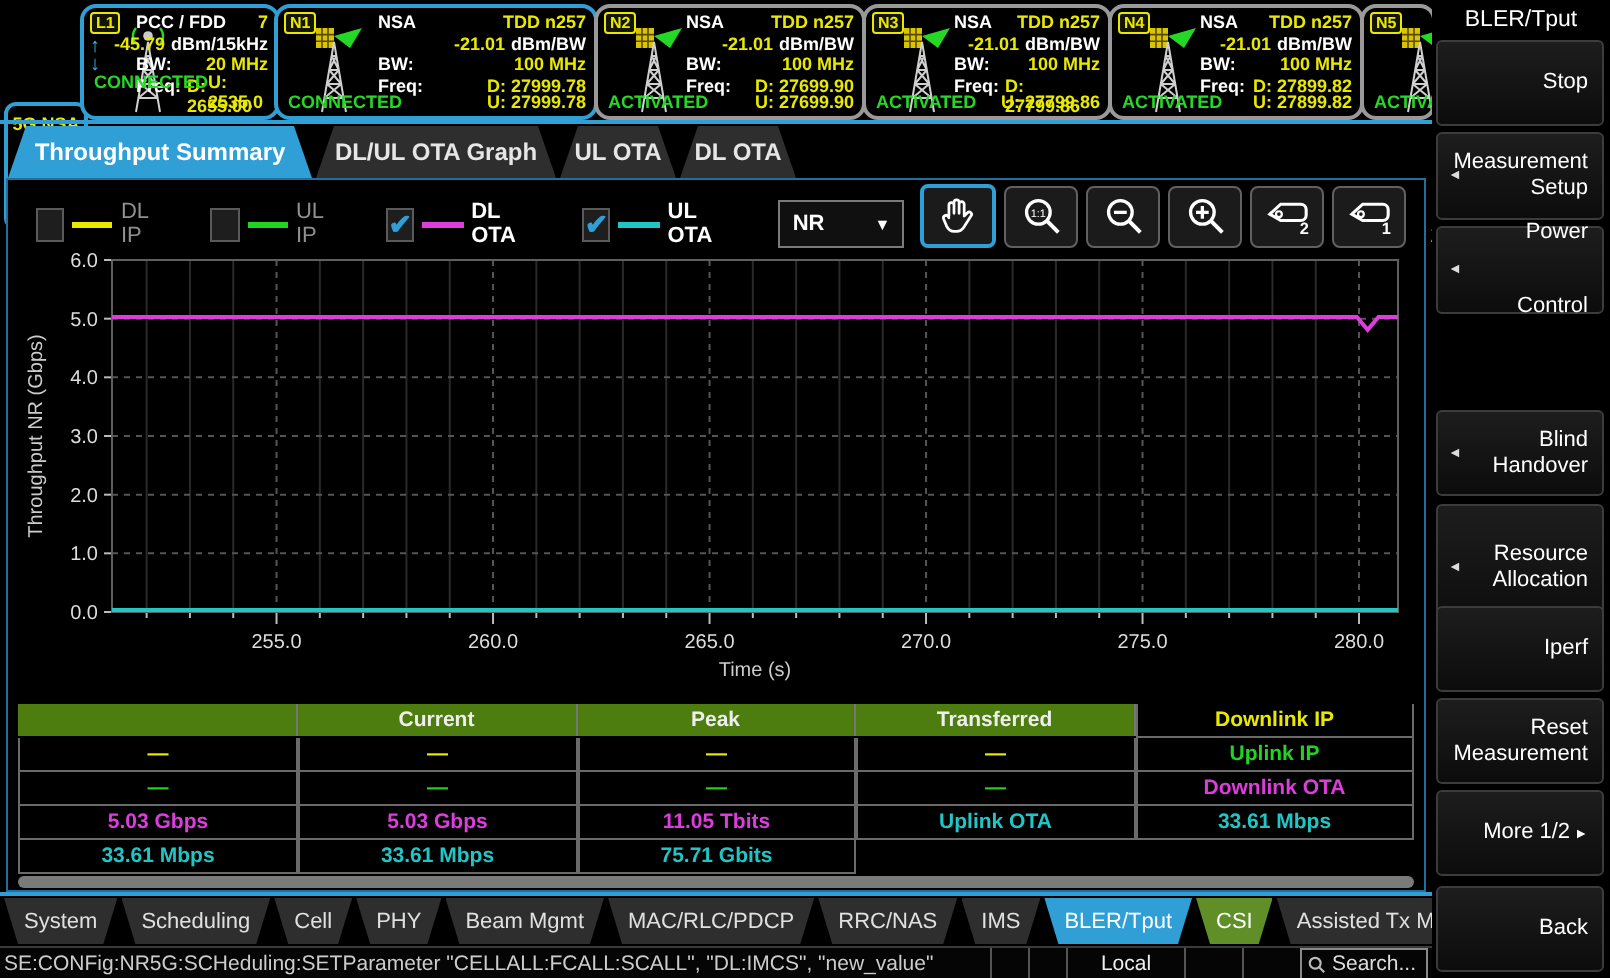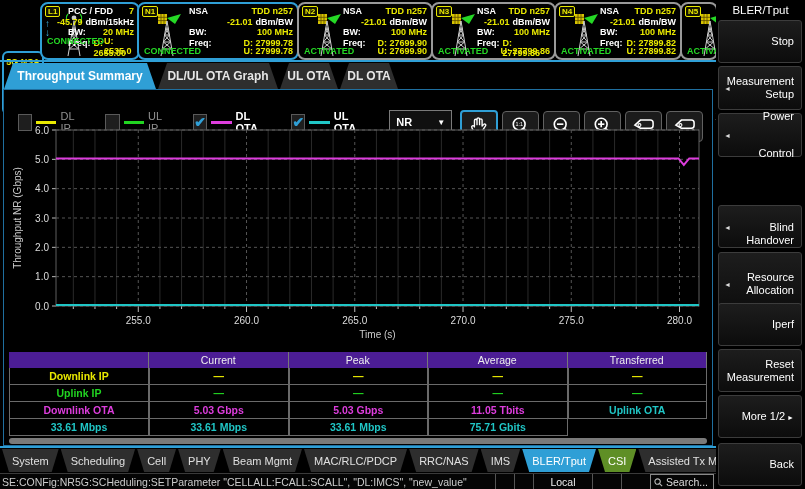--- a/index.html
+++ b/index.html
@@ -25,38 +25,38 @@
   .topline{position:absolute;left:0;top:60px;width:716px;height:2px;background:#2f9fd6;}
   
   .tabrow{position:absolute;left:0;top:62px;width:716px;height:27px;font-weight:bold;}
   .mtab{position:absolute;bottom:0;height:26px;display:flex;align-items:center;justify-content:center;
         font-size:12px;color:#e6e6e6;background:#2e2e2e;
         clip-path:polygon(9px 0,calc(100% - 9px) 0,100% 100%,0 100%);}
   .mtab.active{background:#2f9fd6;color:#fff;}
   
   .content{position:absolute;left:3px;top:89px;width:710px;height:357px;border:1px solid #1f6f9f;
            box-sizing:border-box;background:#000;}
-  .legendrow{position:absolute;left:14px;top:20px;height:30px;display:flex;align-items:flex-start;}
+  .legendrow{position:absolute;left:14px;top:4px;height:30px;display:flex;align-items:flex-end;}
   .lgitem{display:flex;align-items:center;margin-right:23px;}
   .cb{width:15px;height:15px;background:#1e1e1e;border:1px solid #5a5a5a;display:flex;align-items:center;
       justify-content:center;font-size:14px;color:#2f9fd6;font-weight:700;line-height:13px;}
   .lgline{width:25px;height:3px;margin-left:4px;}
   .lglabel{font-size:11px;margin-left:4px;color:#909090;}
   .lgitem.on .lglabel{color:#fff;font-weight:700;}
   .dropdown{width:56px;height:22px;background:#101010;border:1px solid #7a7a7a;display:flex;align-items:center;
             justify-content:space-between;padding:0 6px;font-size:11px;font-weight:700;margin-right:8px;}
   .toolbtn{width:35px;height:29px;background:#1b1b1b;border:1px solid #616161;border-radius:4px;margin-right:4px;
            display:flex;align-items:center;justify-content:center;}
   .toolbtn.sel{border:2px solid #2f9fd6;width:34px;height:28px;}
   .counter{font-size:11px;color:#ddd;margin-left:8px;white-space:nowrap;}
   
   .tptable{position:absolute;left:5px;top:262px;width:698px;display:grid;
            grid-template-columns:140px repeat(4,1fr);font-size:10.5px;}
-  .th{background:#4c1d95;color:#eee;height:16px;display:flex;align-items:center;justify-content:center;
-      border-right:1px solid #777;}
+  .th{background:#4d7c0f;color:#eee;height:16px;display:flex;align-items:center;justify-content:center;
+      border-right:1px solid #777;font-weight:bold;}
   .td{height:16px;display:flex;align-items:center;justify-content:center;background:#000;
       border:1px solid #6a6a6a;border-top:none;font-weight:700;}
   .hscroll{position:absolute;left:5px;top:348px;width:698px;height:6px;background:#7a7a7a;border-radius:3px;}
   
   .bottomline{position:absolute;left:0;top:446px;width:716px;height:2px;background:#2f9fd6;}
   .btabs{position:absolute;left:2px;top:449px;height:23px;display:flex;gap:2px;}
   .btab{height:23px;display:flex;align-items:center;justify-content:center;padding:0 10px;font-size:11px;
         color:#e0e0e0;background:#2e2e2e;clip-path:polygon(0 0,100% 0,calc(100% - 7px) 100%,7px 100%);}
   .btab.active{background:#2f9fd6;color:#fff;}
   .btab.green{background:#5f8f26;color:#fff;}
@@ -452,21 +452,20 @@
         <rect x="47" y="6" width="643" height="176" fill="none" stroke="#5f5f5f" stroke-width="1"></rect>
         <polyline points="47,34.453333333333326 669.4326599326602,34.453333333333326 674.845117845118,40.90666666666667 680.257575757576,34.453333333333326 690,34.453333333333326" fill="none" stroke="#dd3ddd" stroke-width="2"></polyline>
         <polyline points="47,181.00266666666667 690,181.00266666666667" fill="none" stroke="#20c6c6" stroke-width="2"></polyline>
         <text x="368.5" y="214" fill="#ccc" font-size="10" text-anchor="middle" font-family="Liberation Sans,sans-serif">Time (s)</text>
         <text x="12" y="94" fill="#ccc" font-size="10" text-anchor="middle" transform="rotate(-90 12 94)" font-family="Liberation Sans,sans-serif">Throughput NR (Gbps)</text>
       </svg>
     <div class="tptable" id="tptable">
         <div class="th"></div>
         <div class="th">Current</div>
         <div class="th">Peak</div>
-        <div class="th">Average</div>
         <div class="th">Transferred</div>
         <div class="td" style="color:#e9e900;">Downlink IP</div>
         <div class="td" style="color:#e9e900;">—</div>
         <div class="td" style="color:#e9e900;">—</div>
         <div class="td" style="color:#e9e900;">—</div>
         <div class="td" style="color:#e9e900;">—</div>
         <div class="td" style="color:#21d421;">Uplink IP</div>
         <div class="td" style="color:#21d421;">—</div>
         <div class="td" style="color:#21d421;">—</div>
         <div class="td" style="color:#21d421;">—</div>
@@ -528,21 +527,21 @@
         <div class="skey" style="top:66px;height:44px;">
           <span class="arrL">◄</span>
           <span>Measurement</span>
           <span>Setup</span>
         </div>
         <div class="skey" style="top:113px;height:44px;gap:24px;">
           <span class="arrL">◄</span>
           <span>Power</span>
           <span>Control</span>
         </div>
-        <div class="skey" style="top:205px;height:43px;justify-content:flex-end;">
+        <div class="skey" style="top:205px;height:43px;">
           <span class="arrL">◄</span>
           <span>Blind</span>
           <span>Handover</span>
         </div>
         <div class="skey" style="top:252px;height:64px;">
           <span class="arrL">◄</span>
           <span>Resource</span>
           <span>Allocation</span>
         </div>
         <div class="skey" style="top:303px;height:43px;">

